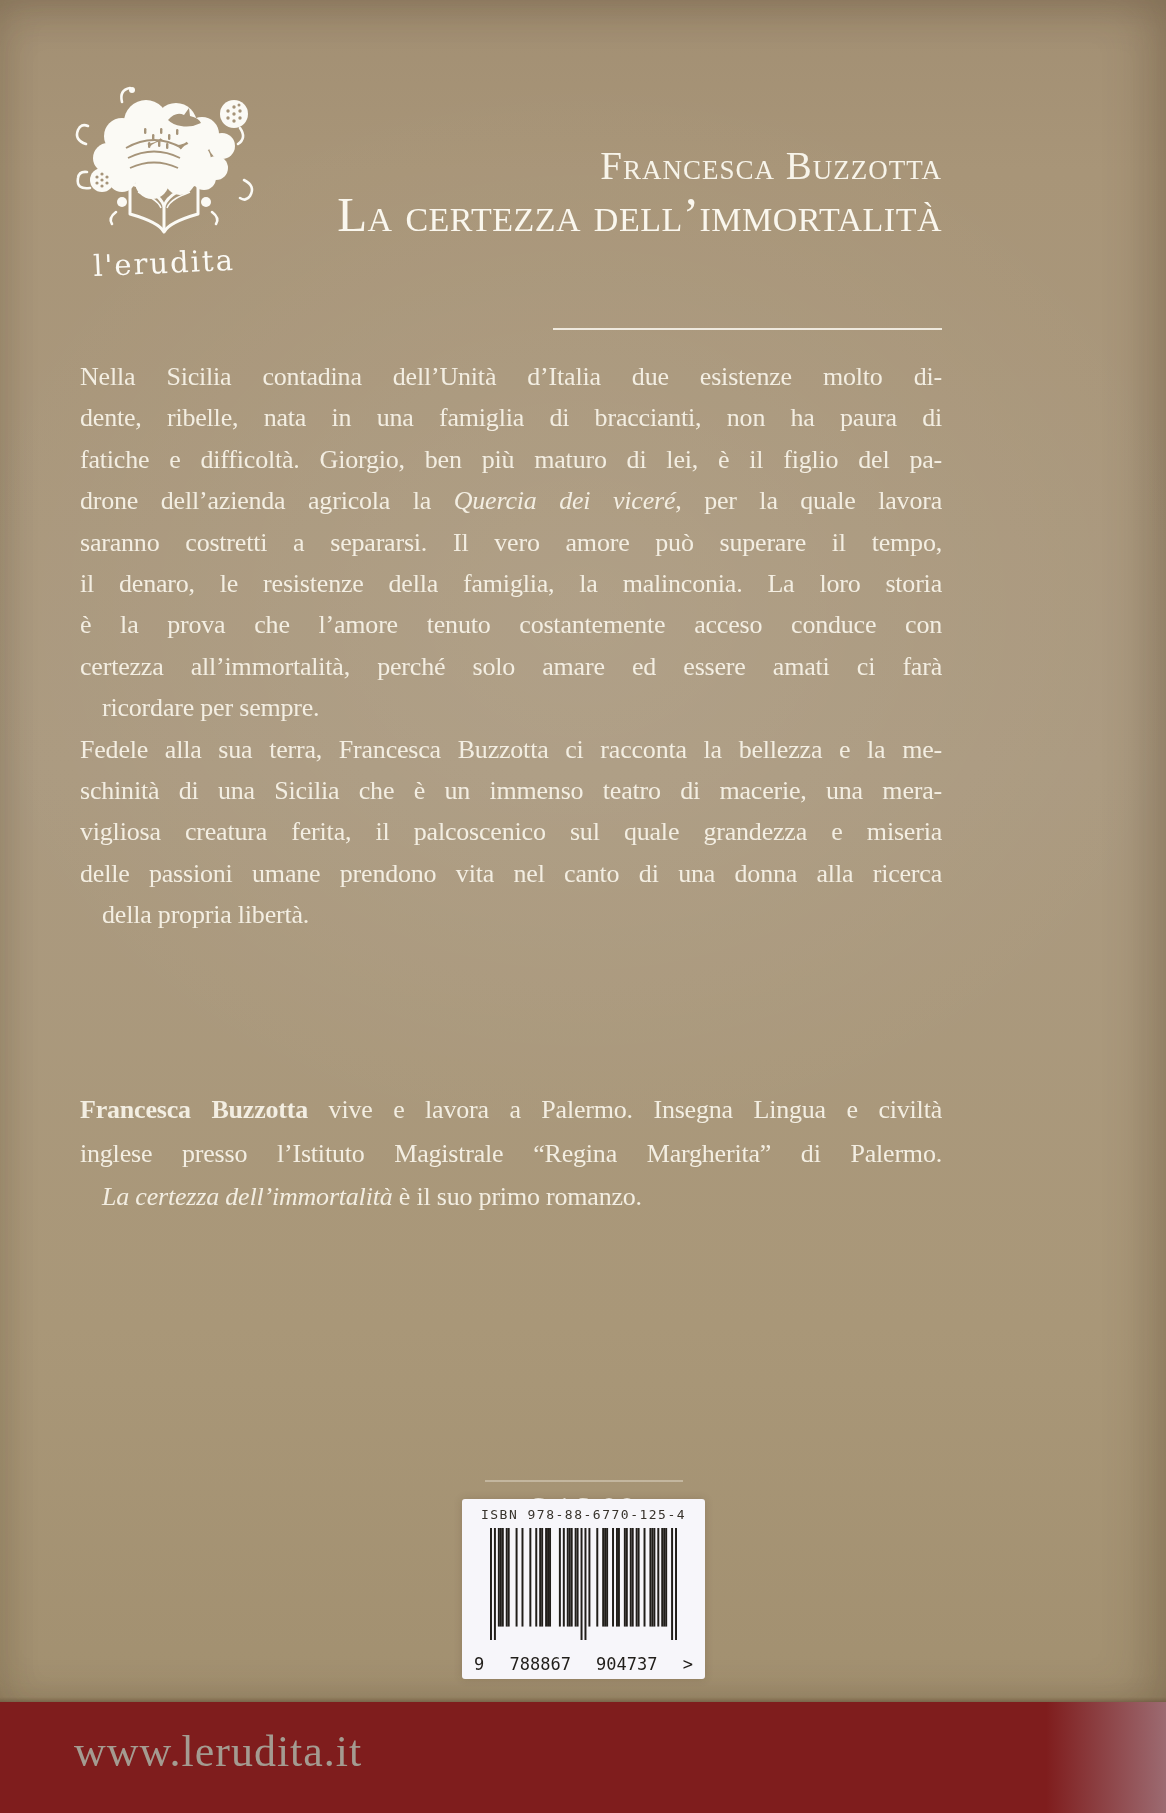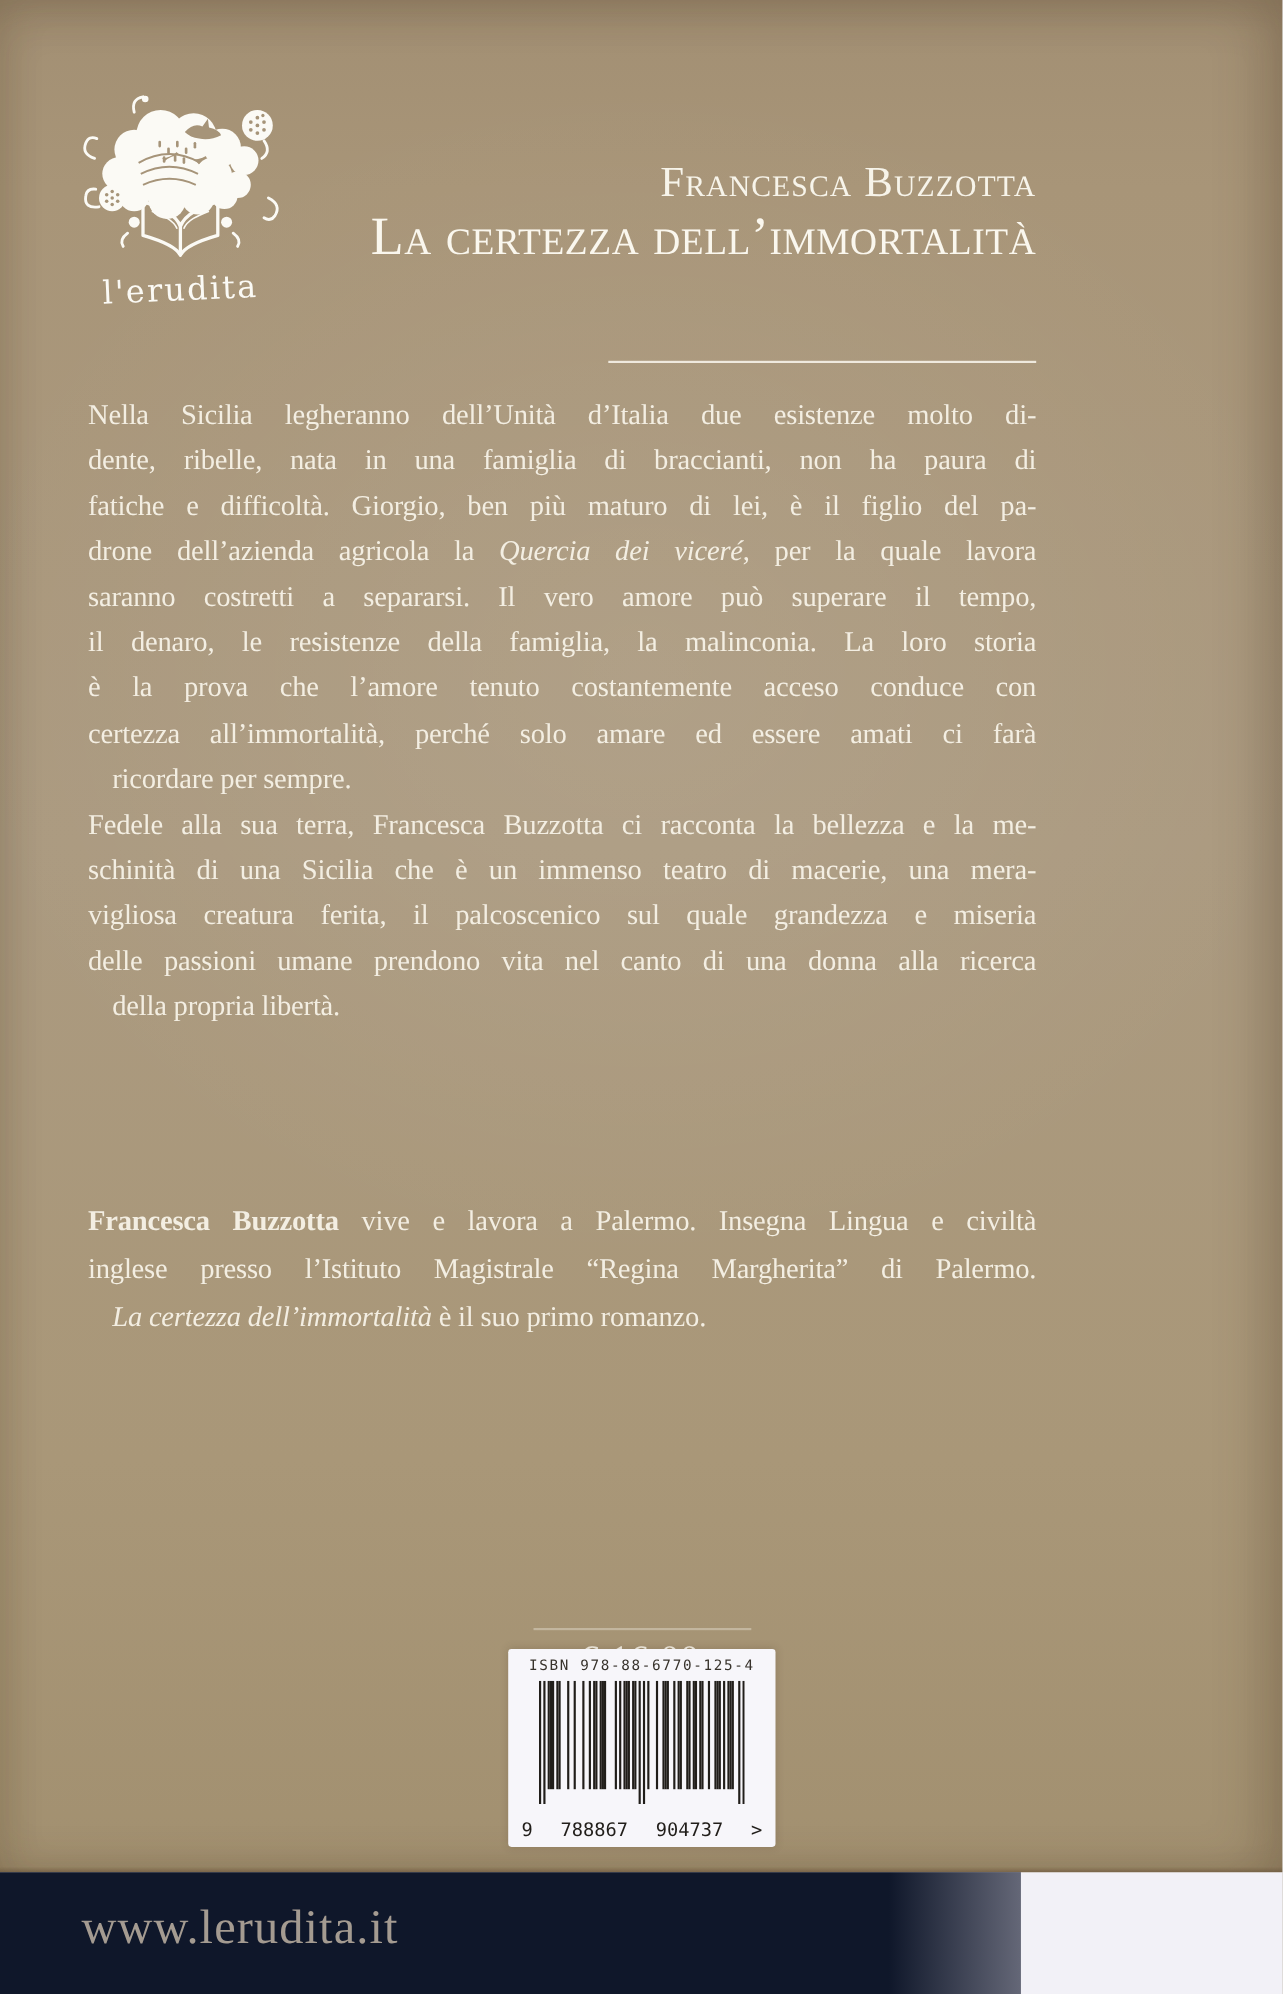--- a/index.html
+++ b/index.html
@@ -54,21 +54,21 @@
     background:#f7f6fa;border-radius:3px;box-shadow:0 0 8px rgba(60,45,25,.18);}
   .isbn{position:absolute;top:8px;left:0;right:0;text-align:center;
     font-family:"DejaVu Sans Mono",monospace;font-size:13px;letter-spacing:1.5px;color:#38332c;}
   .bars{position:absolute;top:29px;left:28px;width:187px;height:112px;}
   .bars rect{fill:#211e1a;}
   .bdigits{position:absolute;bottom:5px;left:12px;right:12px;display:flex;
     justify-content:space-between;font-family:"DejaVu Sans Mono",monospace;
     font-size:17px;color:#211e1a;}
 
   
-  .band{position:absolute;left:0;top:1702px;width:928px;height:111px;background:#0f172a;}
+  .band{position:absolute;left:0;top:1702px;width:1166px;height:111px;background:#7f1d1d;}
   .band .shade{position:absolute;right:0;top:0;bottom:0;width:120px;
     background:linear-gradient(90deg,rgba(185,183,196,0),rgba(185,183,196,.5));}
   .website{position:absolute;left:74px;top:24px;font-size:44px;
     color:#a49b91;letter-spacing:1px;}
 </style>
 </head>
 <body>
 
 <div class="page">
 
@@ -157,21 +157,21 @@
         </g>
       </svg>
       <div class="logo-text">l'erudita</div>
     </div>
 
     <div class="author">Francesca Buzzotta</div>
     <div class="title">La certezza dell’immortalità</div>
     <div class="title-rule"></div>
 
     <div class="synopsis" id="synopsis">
-        <div class="line">Nella Sicilia legheranno dell’Unità d’Italia due esistenze molto di-</div>
+        <div class="line">Nella Sicilia contadina dell’Unità d’Italia due esistenze molto di-</div>
         <div class="line">dente, ribelle, nata in una famiglia di braccianti, non ha paura di</div>
         <div class="line">fatiche e difficoltà. Giorgio, ben più maturo di lei, è il figlio del pa-</div>
         <div class="line">drone dell’azienda agricola la <i>Quercia dei viceré</i>, per la quale lavora</div>
         <div class="line">saranno costretti a separarsi. Il vero amore può superare il tempo,</div>
         <div class="line">il denaro, le resistenze della famiglia, la malinconia. La loro storia</div>
         <div class="line">è la prova che l’amore tenuto costantemente acceso conduce con</div>
         <div class="line">certezza all’immortalità, perché solo amare ed essere amati ci farà</div>
         <div class="line last">ricordare per sempre.</div>
         <div class="line">Fedele alla sua terra, Francesca Buzzotta ci racconta la bellezza e la me-</div>
         <div class="line">schinità di una Sicilia che è un immenso teatro di macerie, una mera-</div>

